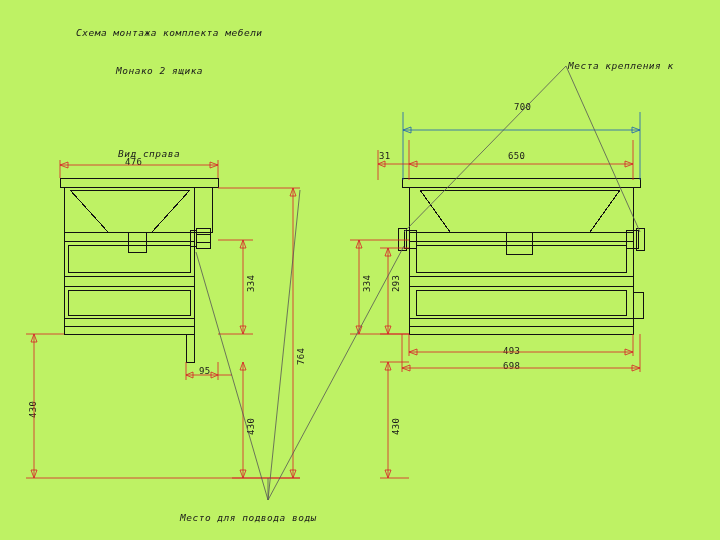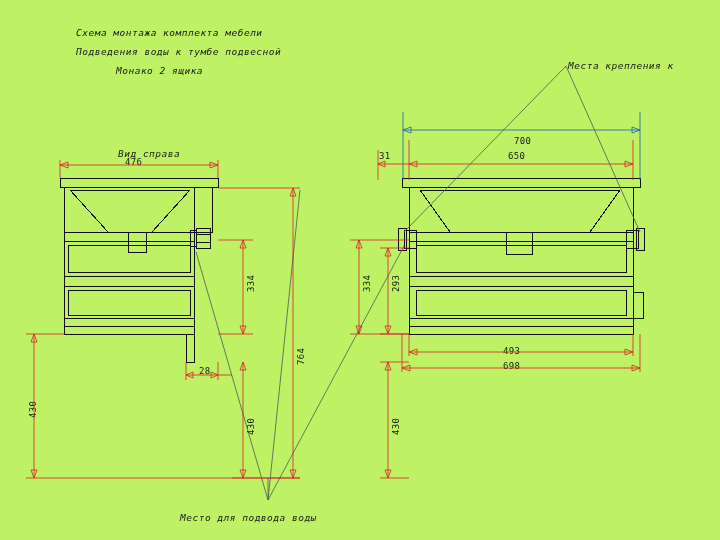--- a/index.html
+++ b/index.html
@@ -46,36 +46,35 @@
   .red { stroke: #d81f26; fill: none; }
   .blu { stroke: #1a5fb4; fill: none; }
   .gry { stroke: #555555; fill: none; }
 </style>
 </head>
 <body>
 
 <div id="root">
 
   <div class="txt italic" style="left:76px; top:27px;">Схема монтажа комплекта мебели</div>
-  <div class="txt italic" style="left:76px; top:46px;">Подведения воды к тумбе подвесной</div>
   <div class="txt italic" style="left:76px; top:65px;padding-left:40px;">Монако 2 ящика</div>
 
   <div class="txt italic" style="left:568px; top:60px;">Места крепления к</div>
   <div class="txt italic" style="left:118px; top:148px;">Вид справа</div>
   <div class="txt italic" style="left:180px; top:512px;">Место для подвода воды</div>
 
   <div class="dim" style="left:125px; top:157px;">476</div>
-  <div class="dim" style="left:199px; top:366px;">28</div>
+  <div class="dim" style="left:199px; top:366px;">95</div>
 
   <div class="dim vert" style="left:246px; top:292px;">334</div>
   <div class="dim vert" style="left:296px; top:365px;">764</div>
   <div class="dim vert" style="left:28px; top:418px;">430</div>
   <div class="dim vert" style="left:246px; top:435px;">430</div>
 
-  <div class="dim" style="left:514px; top:136px;">700</div>
+  <div class="dim" style="left:514px; top:102px;">700</div>
   <div class="dim" style="left:508px; top:151px;text-align:right;">650</div>
   <div class="dim" style="left:379px; top:151px;">31</div>
   <div class="dim" style="left:503px; top:346px;">493</div>
   <div class="dim" style="left:503px; top:361px;">698</div>
 
   <div class="dim vert" style="left:362px; top:292px;">334</div>
   <div class="dim vert" style="left:391px; top:292px;">293</div>
   <div class="dim vert" style="left:391px; top:435px;">430</div>
 
   <svg class="layer" viewBox="0 0 720 540">

